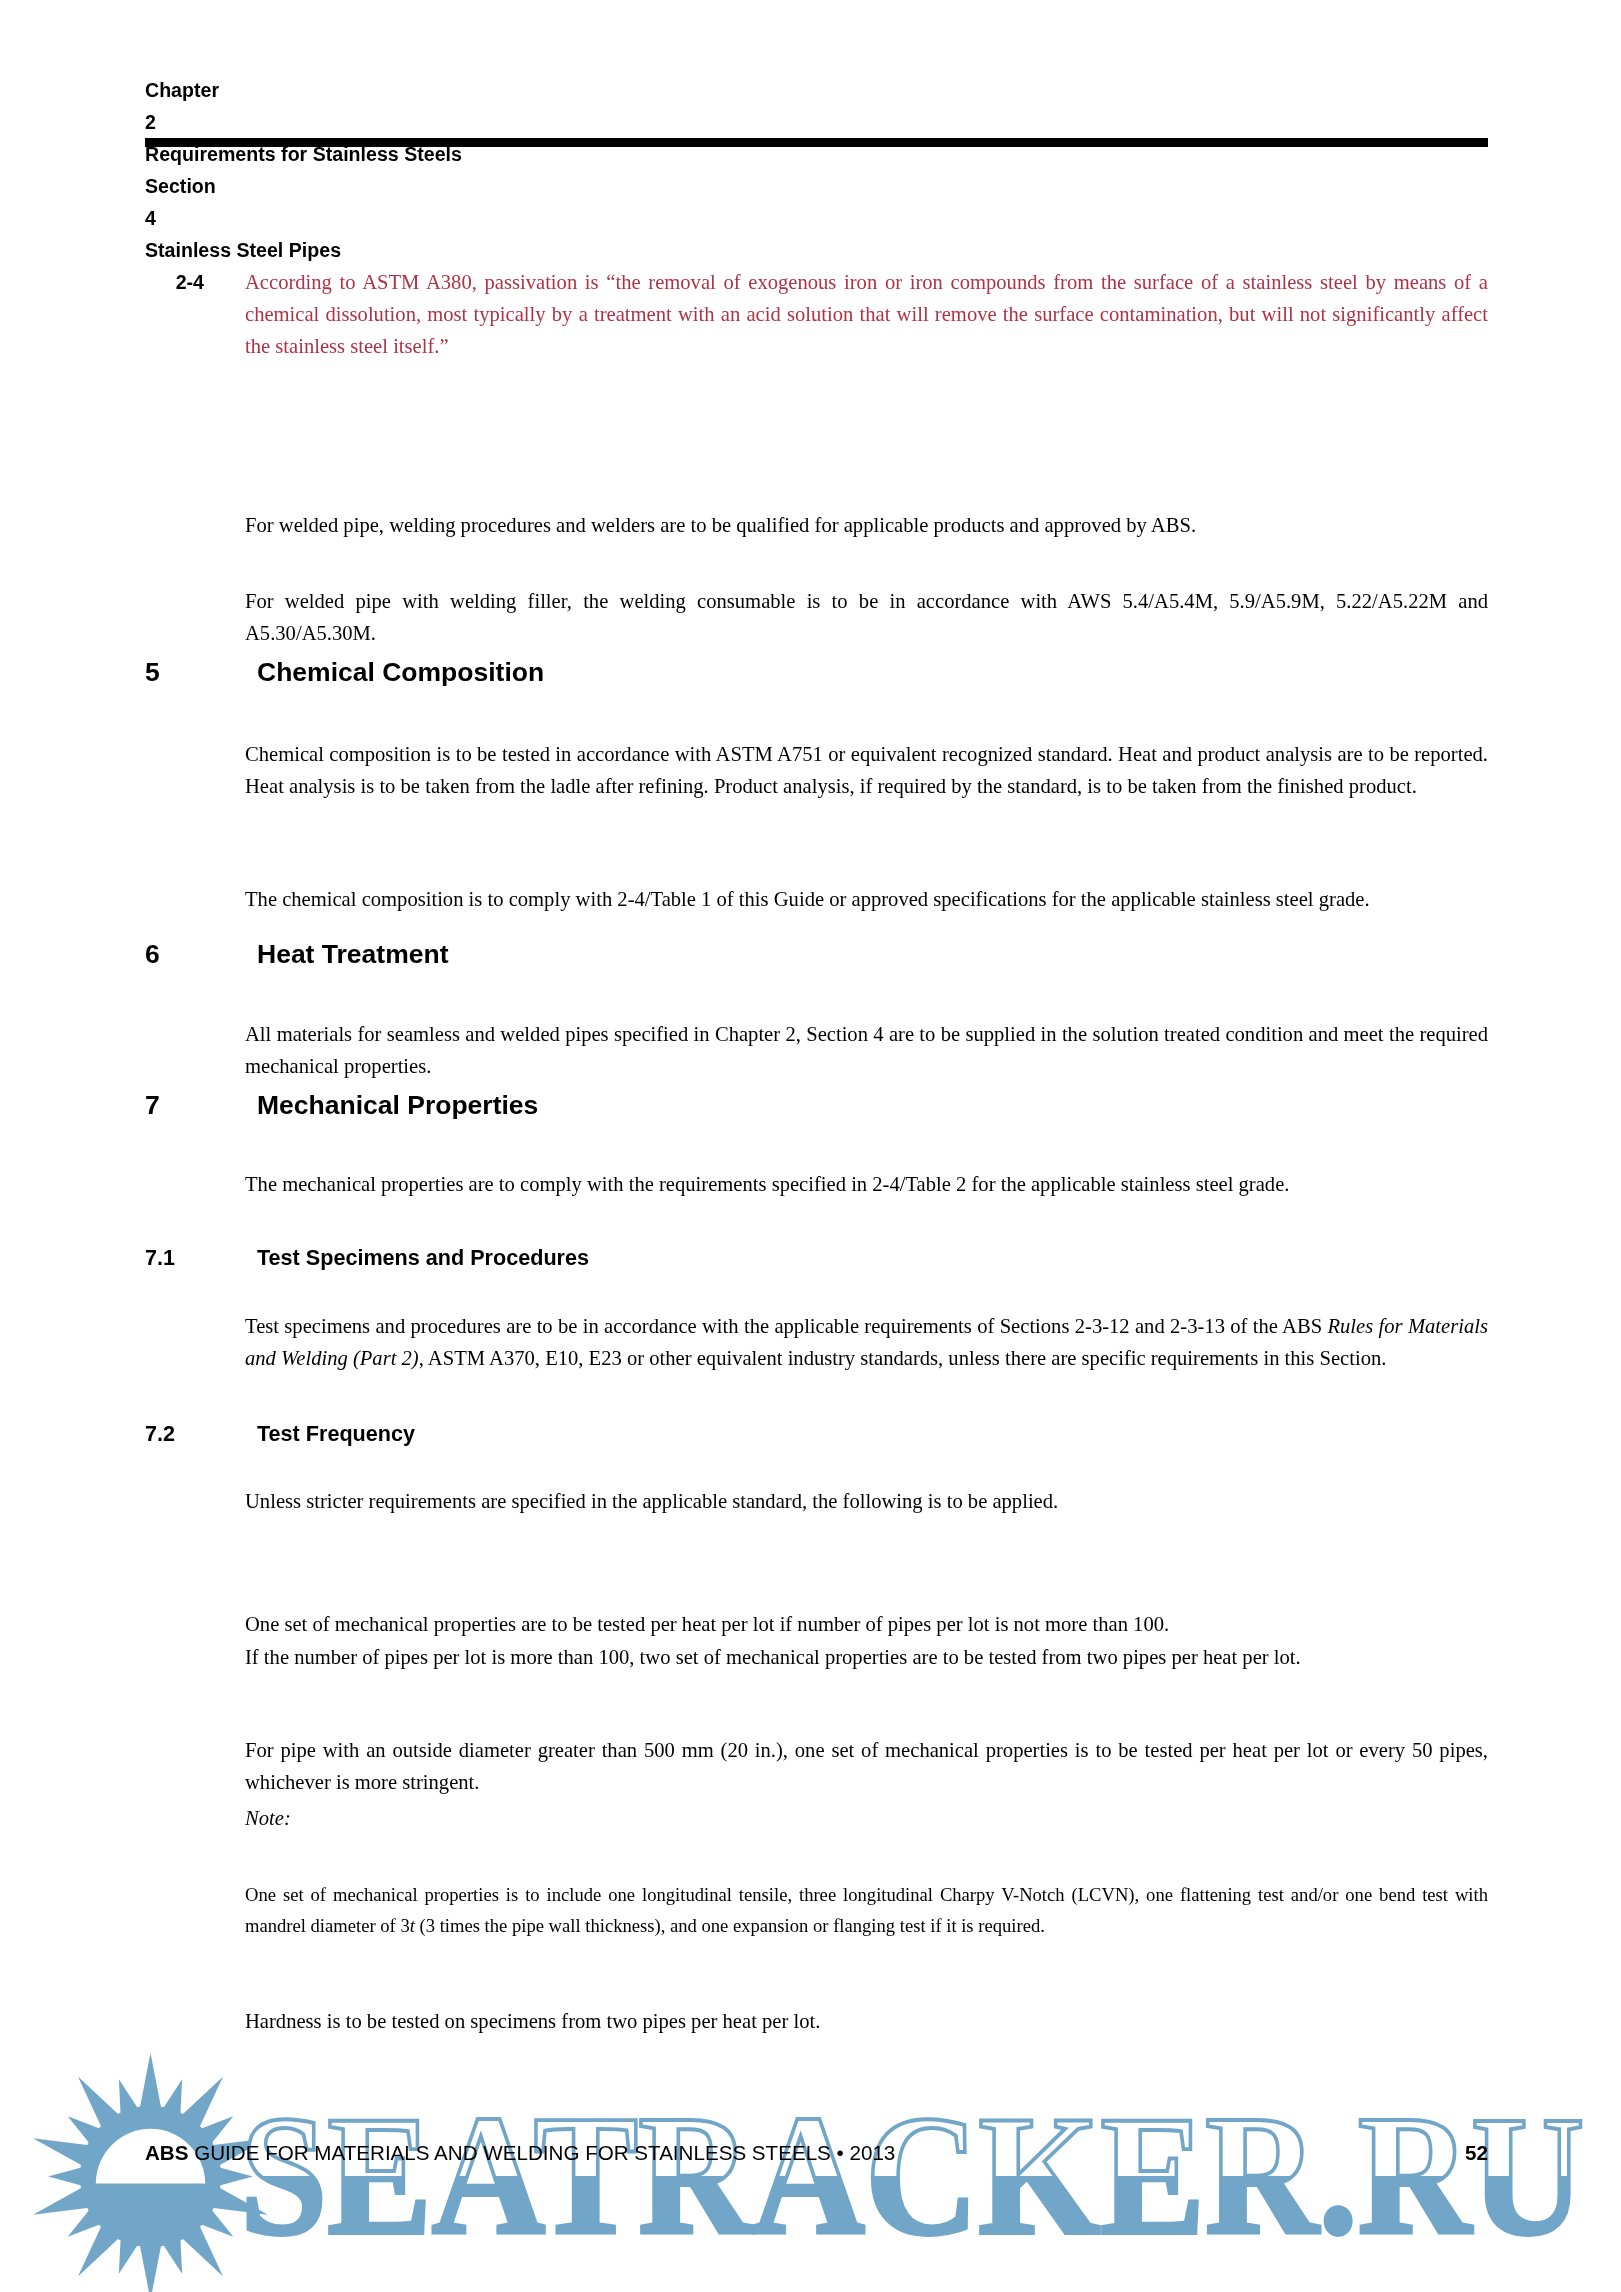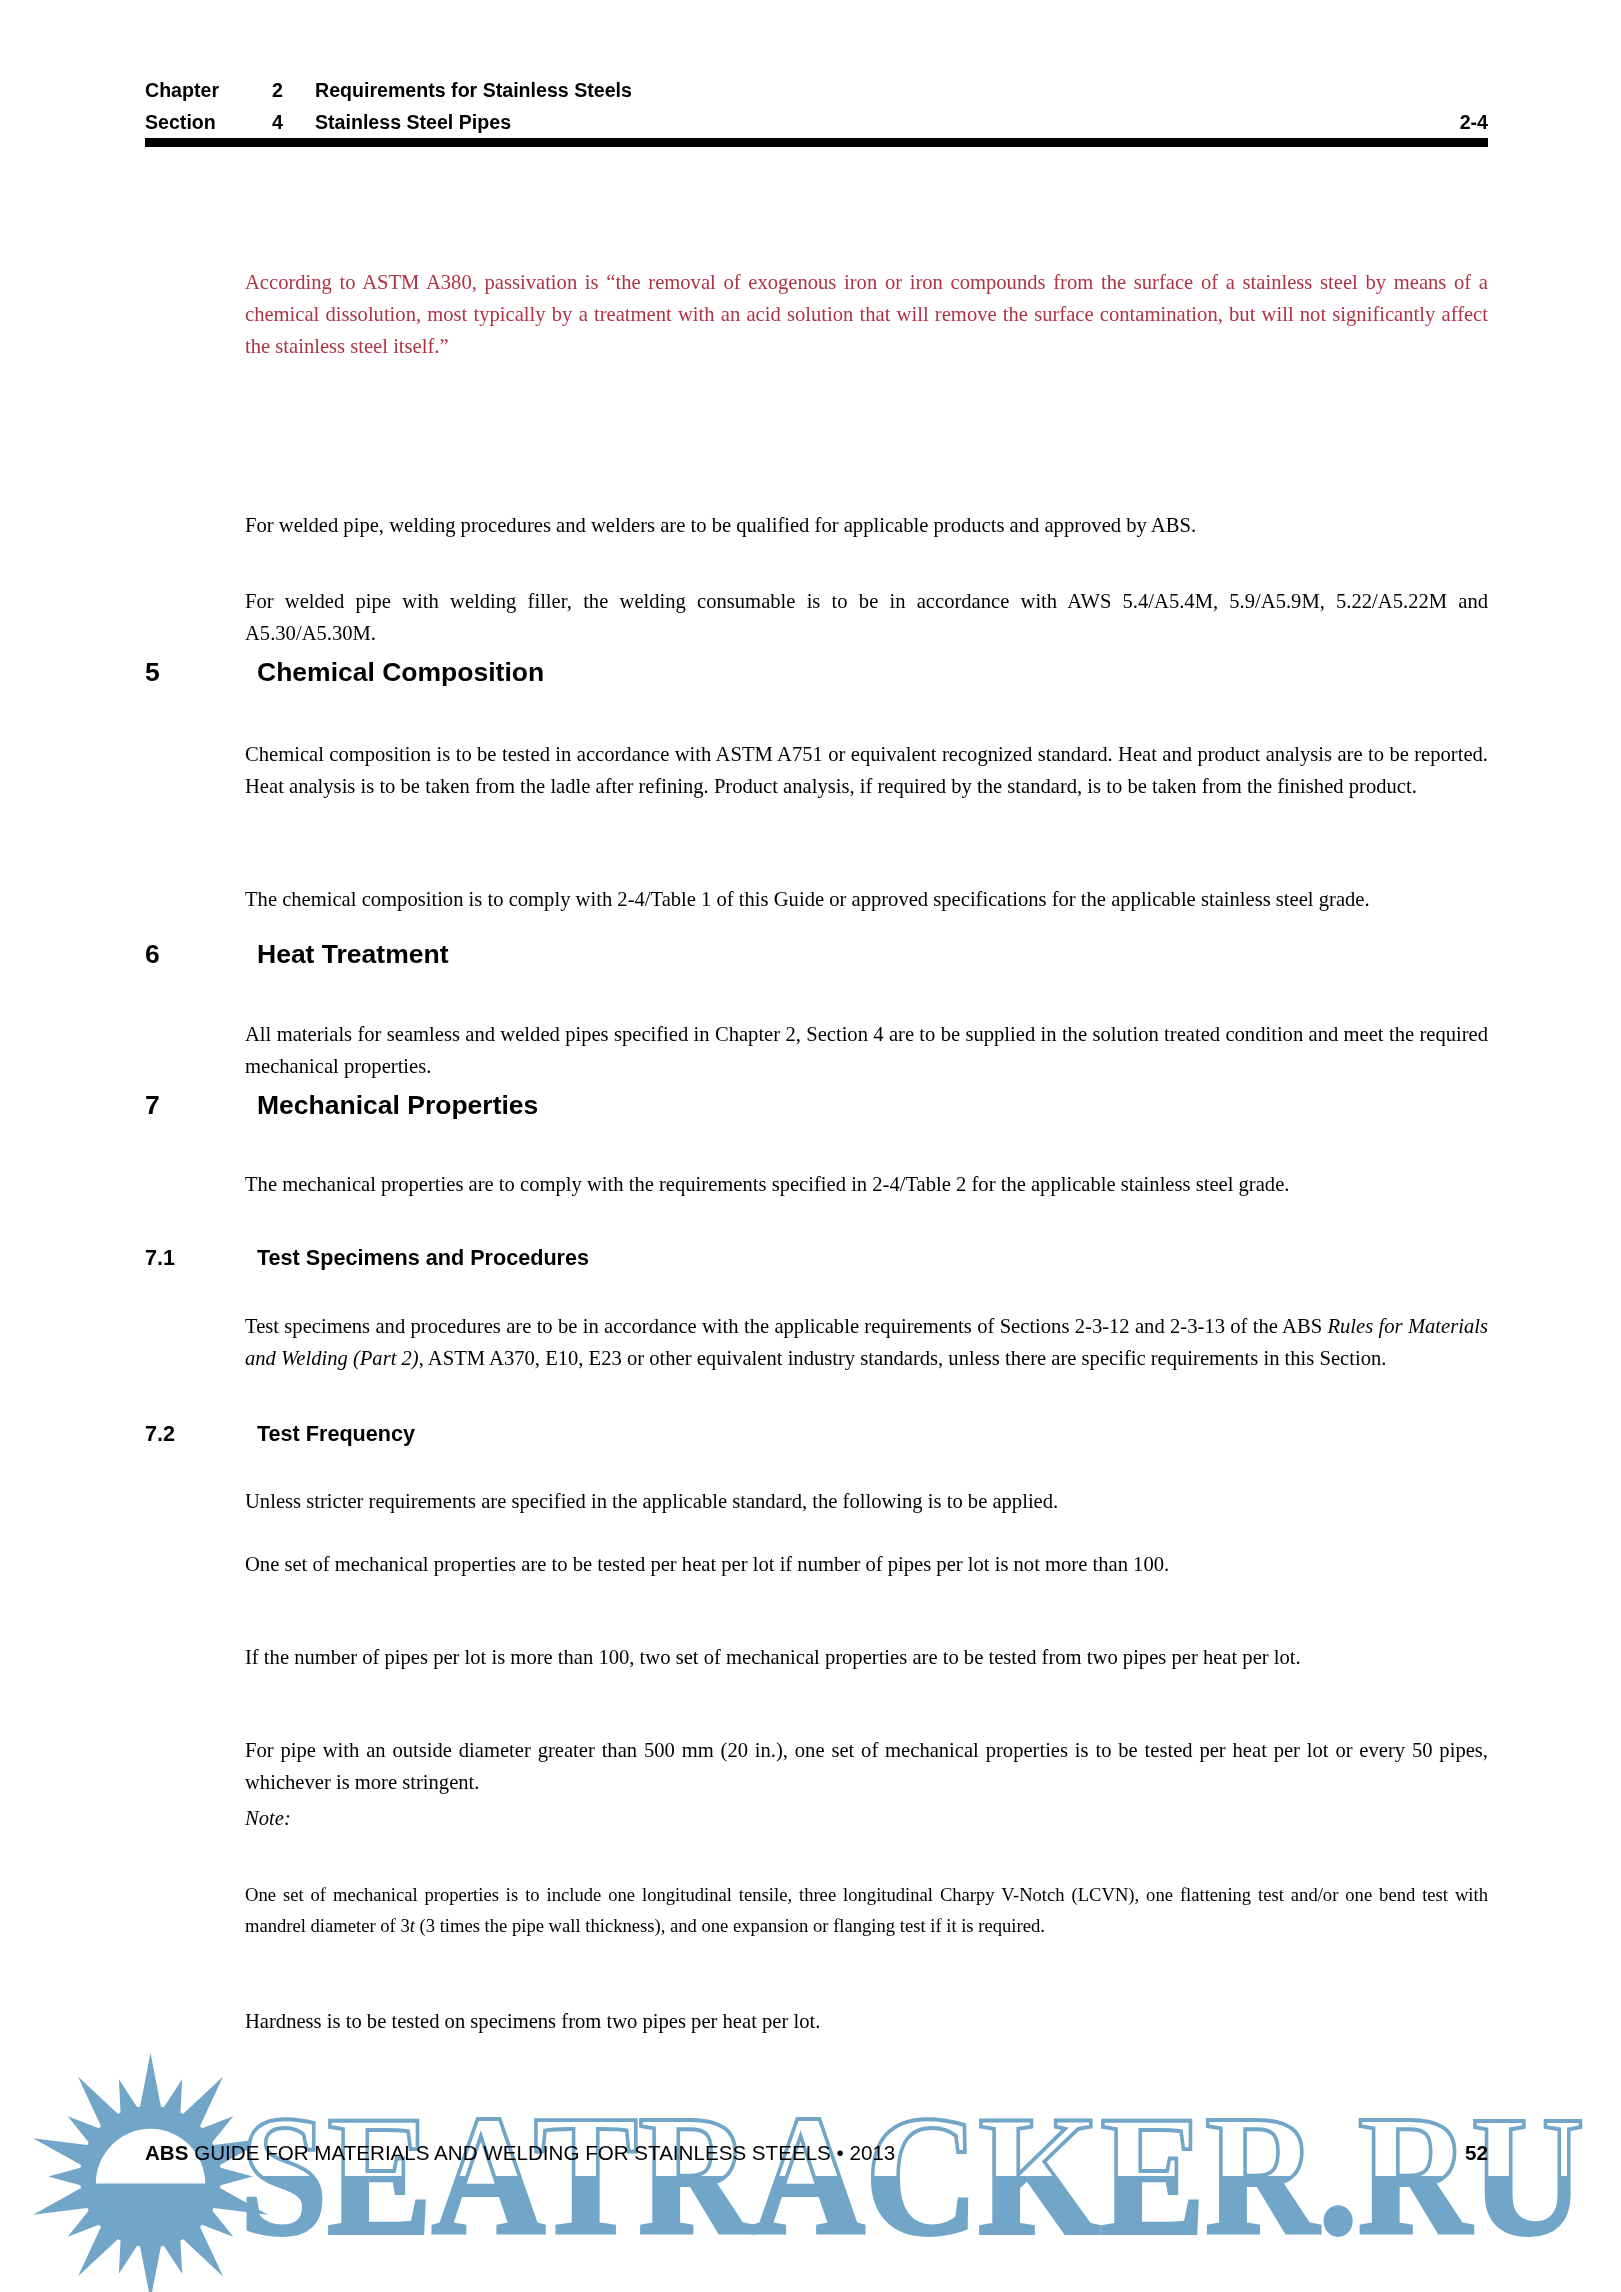--- a/index.html
+++ b/index.html
@@ -7,21 +7,21 @@
     position:relative; width:1621px; height:2293px;
     background:#ffffff; overflow:hidden;
     font-family:"Liberation Serif", serif;
     color:#000;
     --quote-red:#b03245;
     --wm-blue:#71a6c8;
   }
   
   .hdr { position:absolute; left:145px; top:74px; width:1343px;
          font-family:"Liberation Sans", sans-serif; font-weight:bold; font-size:19.6px; line-height:32px; }
-  .hdr-row { display:flex; }
+  .hdr-row { display:flex;flex-direction:column; }
   .hdr-label { width:127px; }
   .hdr-num   { width:43px; }
   .hdr-title { flex:1; }
   .hdr-pageref { width:59px; text-align:right; }
   .hdr-rule { position:absolute; left:145px; top:138px; width:1343px; height:8.8px; background:#000; }
 
   
   .para { position:absolute; left:245px; width:1243px;
           font-size:20.6px; line-height:32px; text-align:justify; }
   .quote { color:var(--quote-red); }
@@ -98,21 +98,21 @@
     <span class="hnum">7.1</span>
     <span class="htitle">Test Specimens and Procedures</span>
   </div>
   <p class="para" style="top:1289px"><span>Test specimens and procedures are to be in accordance with the applicable requirements of Sections 2-3-12 and 2-3-13 of the ABS </span><span style="font-style: italic;">Rules for Materials and Welding (Part 2)</span><span>, ASTM A370, E10, E23 or other equivalent industry standards, unless there are specific requirements in this Section.</span></p>
 
   <div class="heading h-sub" style="top:1421px">
     <span class="hnum">7.2</span>
     <span class="htitle">Test Frequency</span>
   </div>
   <p class="para" style="top:1464px">Unless stricter requirements are specified in the applicable standard, the following is to be applied.</p>
-  <p class="para" style="top:1527px">One set of mechanical properties are to be tested per heat per lot if number of pipes per lot is not more than 100.</p>
+  <p class="para" style="top:1587px">One set of mechanical properties are to be tested per heat per lot if number of pipes per lot is not more than 100.</p>
   <p class="para" style="top:1620px">If the number of pipes per lot is more than 100, two set of mechanical properties are to be tested from two pipes per heat per lot.</p>
   <p class="para" style="top:1713px">For pipe with an outside diameter greater than 500 mm (20 in.), one set of mechanical properties is to be tested per heat per lot or every 50 pipes, whichever is more stringent.</p>
 
   <div class="note-label" style="top:1807px">Note:</div>
   <p class="note-para" style="top:1860px"><span>One set of mechanical properties is to include one longitudinal tensile, three longitudinal Charpy V-Notch (LCVN), one flattening test and/or one bend test with mandrel diameter of 3</span><span style="font-style: italic;">t</span><span> (3 times the pipe wall thickness), and one expansion or flanging test if it is required.</span></p>
 
   <p class="para" style="top:1984px">Hardness is to be tested on specimens from two pipes per heat per lot.</p>
 
   <div class="watermark">
     <svg class="wm-sun" width="247" height="247" viewBox="0 0 280 280" fill="currentColor">

